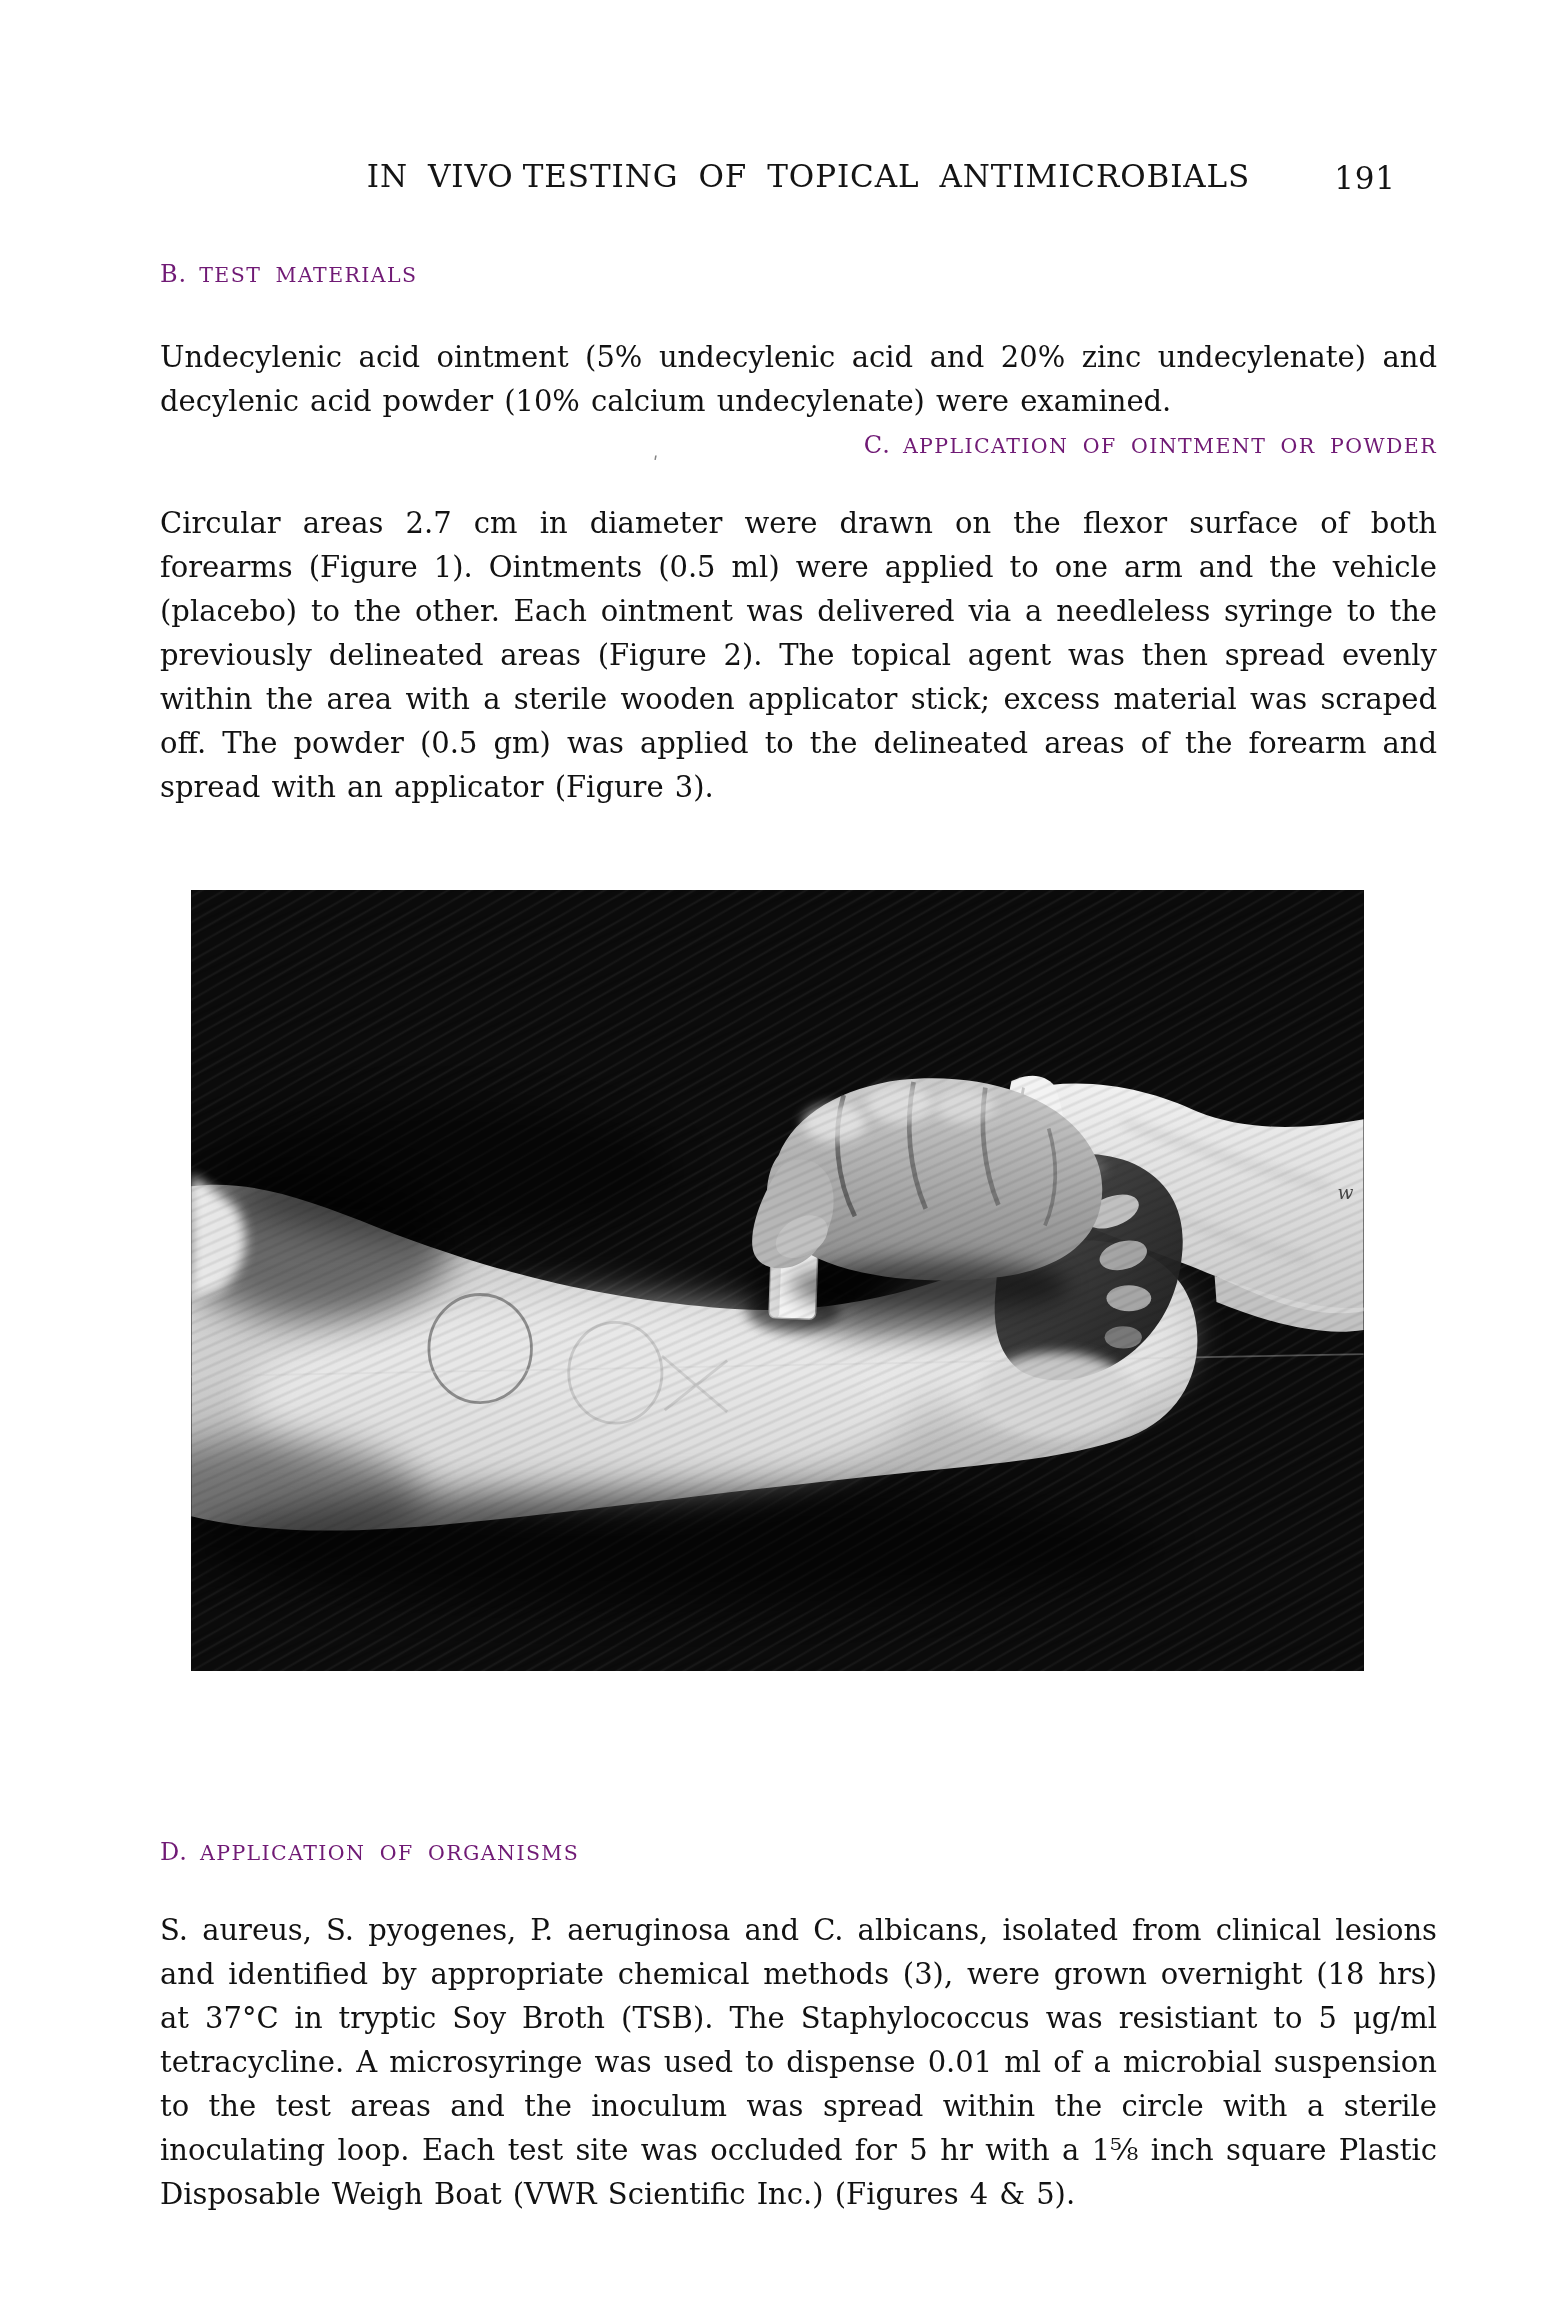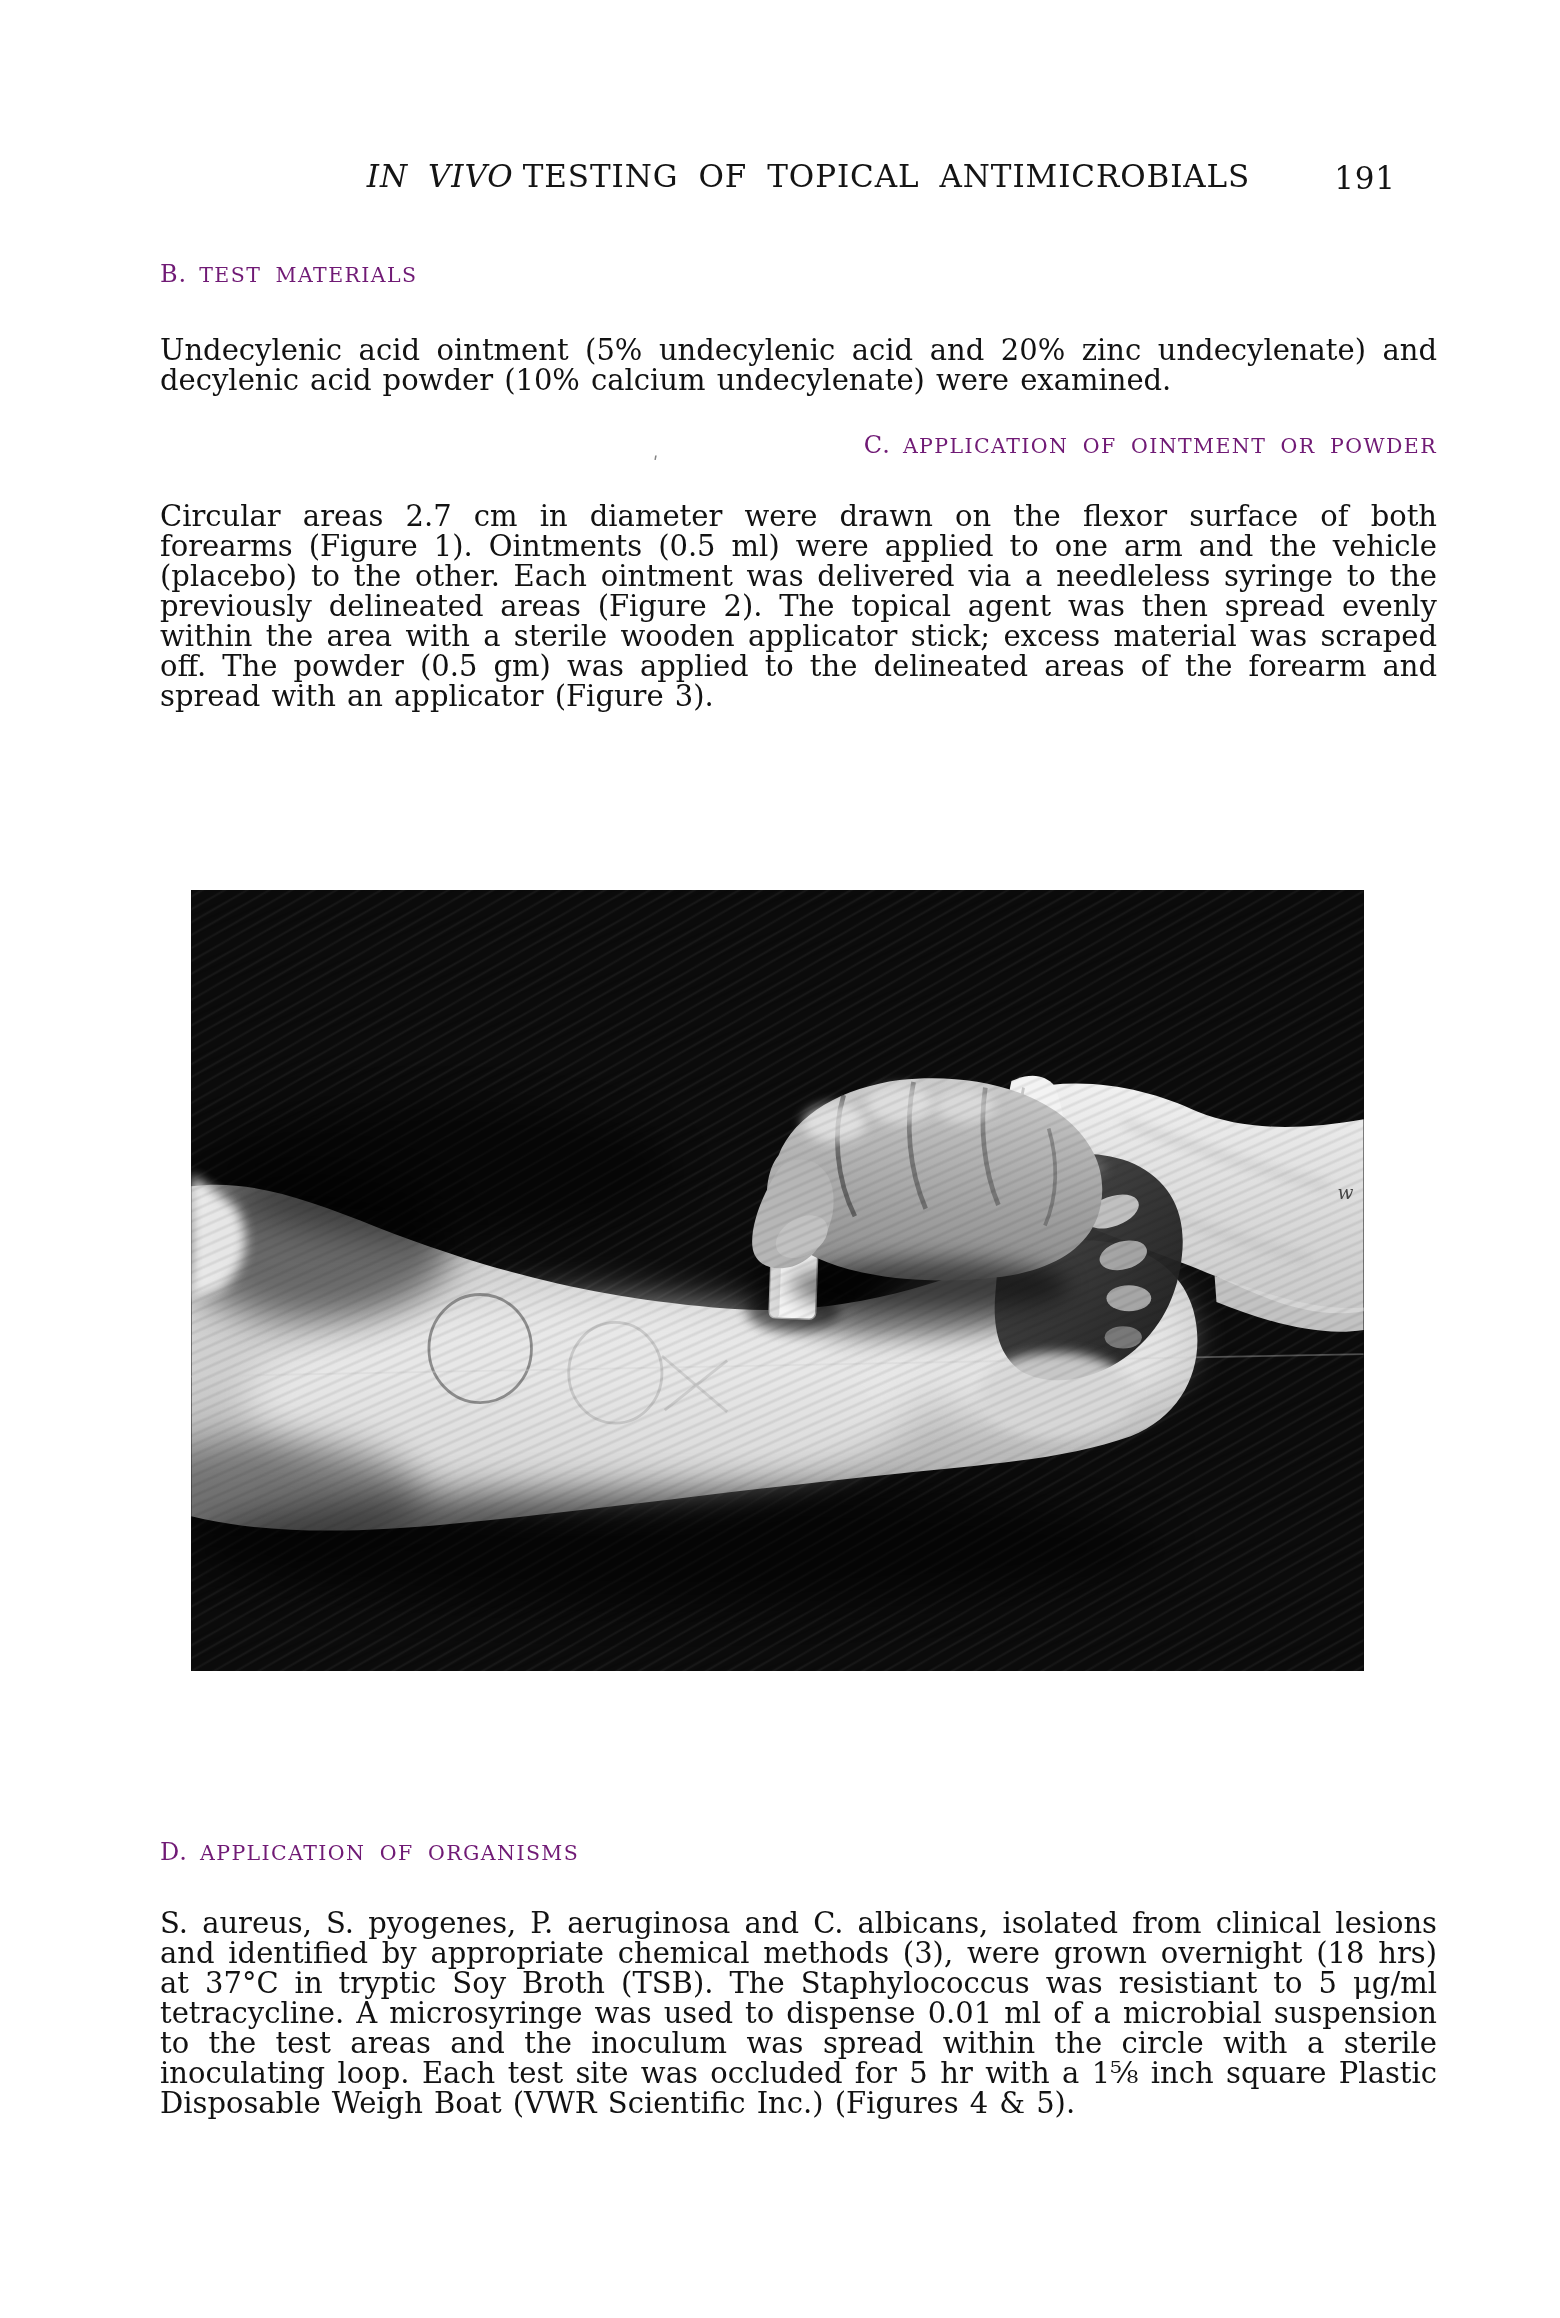--- a/index.html
+++ b/index.html
@@ -10,39 +10,39 @@
     overflow:hidden;
     font-family:"DejaVu Serif","Liberation Serif",serif;
     color:#141414;
   }
   
   .running-head{
     position:absolute;left:160px;top:158px;width:1277px;height:41px;
     text-align:center;
     font-size:31px;letter-spacing:0.9px;word-spacing:9.3px;white-space:nowrap;
   }
-  .rh-italic{font-style:italic;margin-right:9.3px;margin-left:20px;}
+  .rh-italic{margin-right:9.3px;margin-left:20px;}
   .page-number{
     position:absolute;right:165px;top:160px;
     font-size:31px;letter-spacing:0.9px;
   }
   
   .sec-heading{
     position:absolute;left:160px;width:1277px;white-space:nowrap;
     letter-spacing:0.9px;word-spacing:6.5px;color:#701a75;
   }
   .sec-label{font-size:24px;}
   .sec-title{font-size:20.5px;letter-spacing:1.4px;}
   #heading-b{top:260px;}
   #heading-c{top:431px;text-align:right;}
   #heading-d{top:1838px;}
   
   .body-para{
     position:absolute;left:160px;width:1277px;
-    font-size:29px;line-height:30px;word-spacing:1.9px;
+    font-size:29px;line-height:44px;word-spacing:1.9px;
     text-align:justify;color:#121212;
   }
   #para-b{top:306px;}
   #para-c{top:472px;}
   #para-d{top:1879px;}
   .run-i{}
   .run-b{font-weight:bold;}
   
   .scan-tick{
     position:absolute;left:653px;top:453px;

